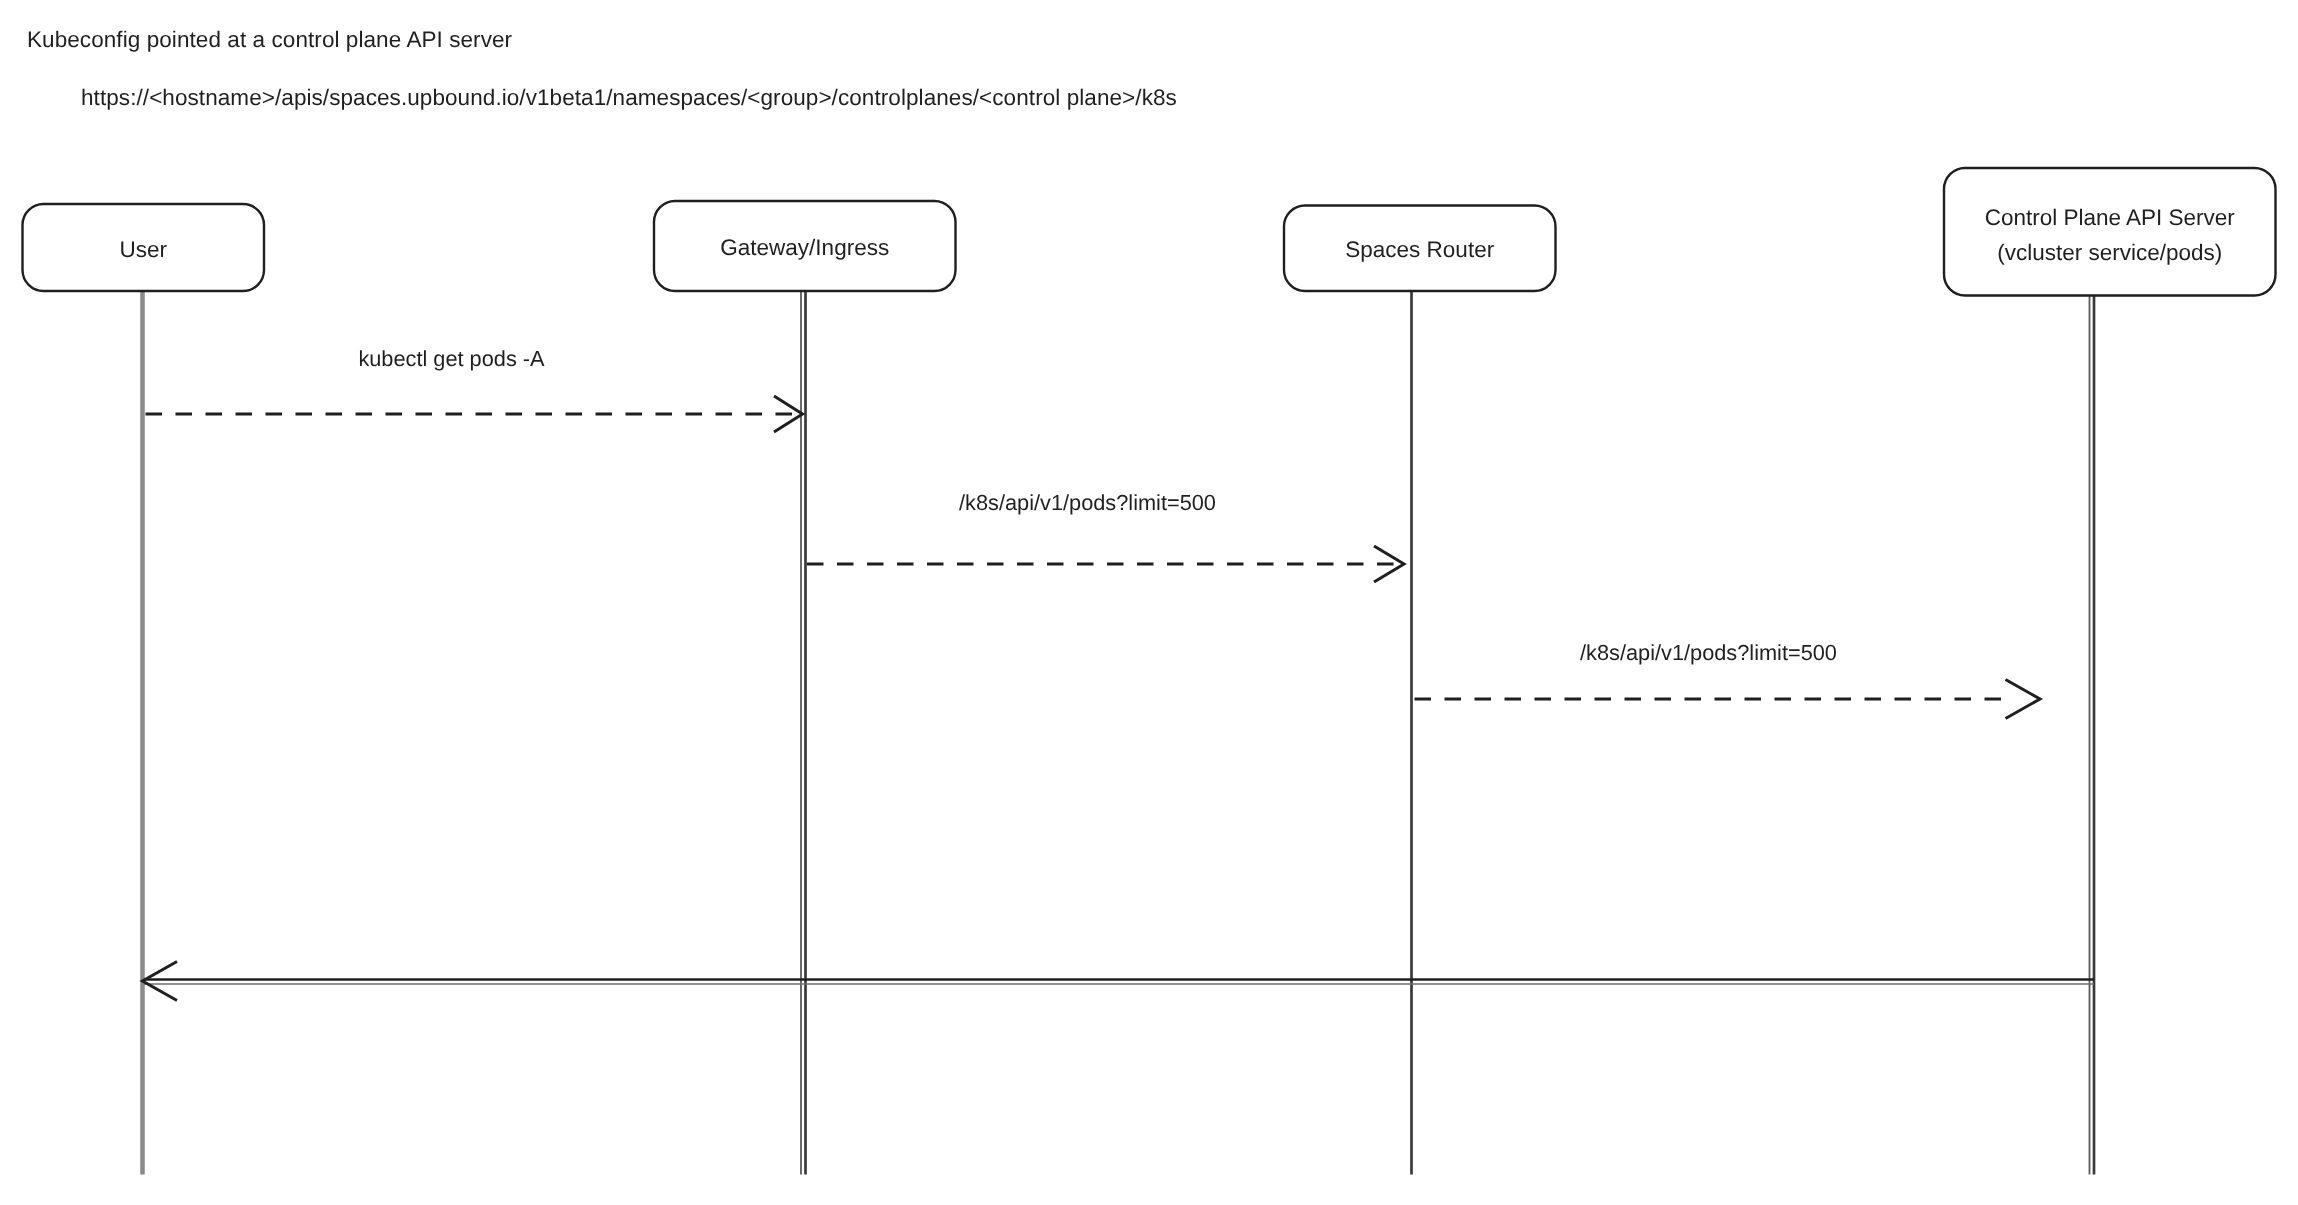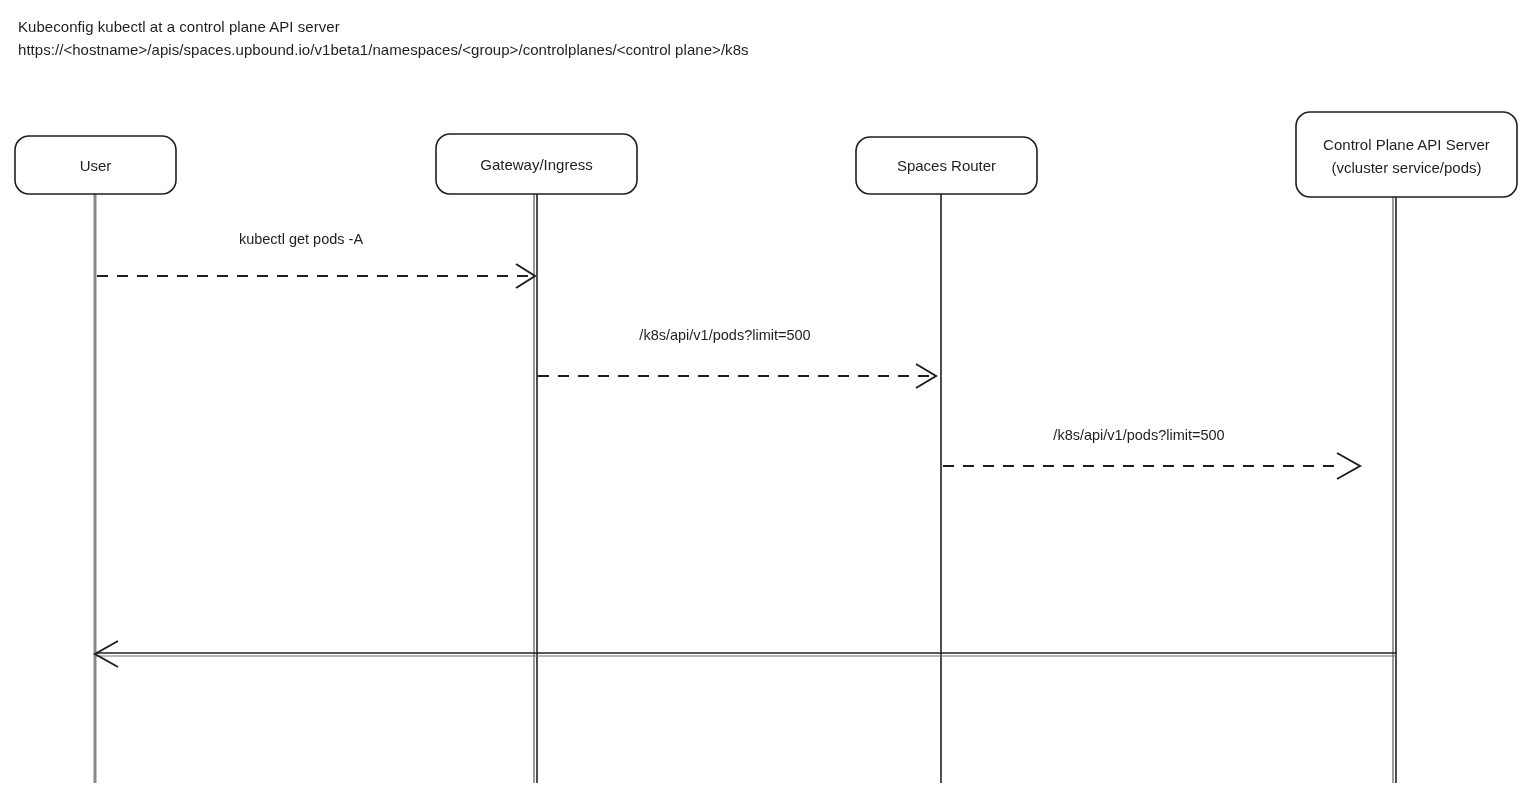--- a/index.html
+++ b/index.html
@@ -24,21 +24,21 @@
   .header-line {
     position: absolute;
     left: 18px;
     font-size: 15px;
     line-height: 19px;
     color: #1f1f1f;
     white-space: nowrap;
     letter-spacing: 0.05px;
   }
   #header-title { top: 17px; }
-  #header-url { top: 40px; }
+  #header-url { top: 56px; margin-left: 36px; }
 
   svg.canvas {
     position: absolute;
     left: 0;
     top: 0;
     width: 1532px;
     height: 803px;
   }
   .participant-box {
     fill: #ffffff;
@@ -91,21 +91,21 @@
     font-size: 14.5px;
     fill: #1f1f1f;
     text-anchor: middle;
   }
 </style>
 </head>
 <body>
 
 <div id="diagram-root">
 
-  <div class="header-line" id="header-title">Kubeconfig kubectl at a control plane API server</div>
+  <div class="header-line" id="header-title">Kubeconfig pointed at a control plane API server</div>
 
   <div class="header-line" id="header-url">https://&lt;hostname&gt;/apis/spaces.upbound.io/v1beta1/namespaces/&lt;group&gt;/controlplanes/&lt;control plane&gt;/k8s</div>
 
   <svg class="canvas" viewBox="0 0 1532 803">
 
     <g>
       <line class="lifeline lifeline-user" x1="95" y1="194" x2="95" y2="783"></line>
 
       <line class="lifeline-double" x1="534" y1="194" x2="534" y2="783"></line>
       <line class="lifeline" x1="537" y1="194" x2="537" y2="783"></line>

